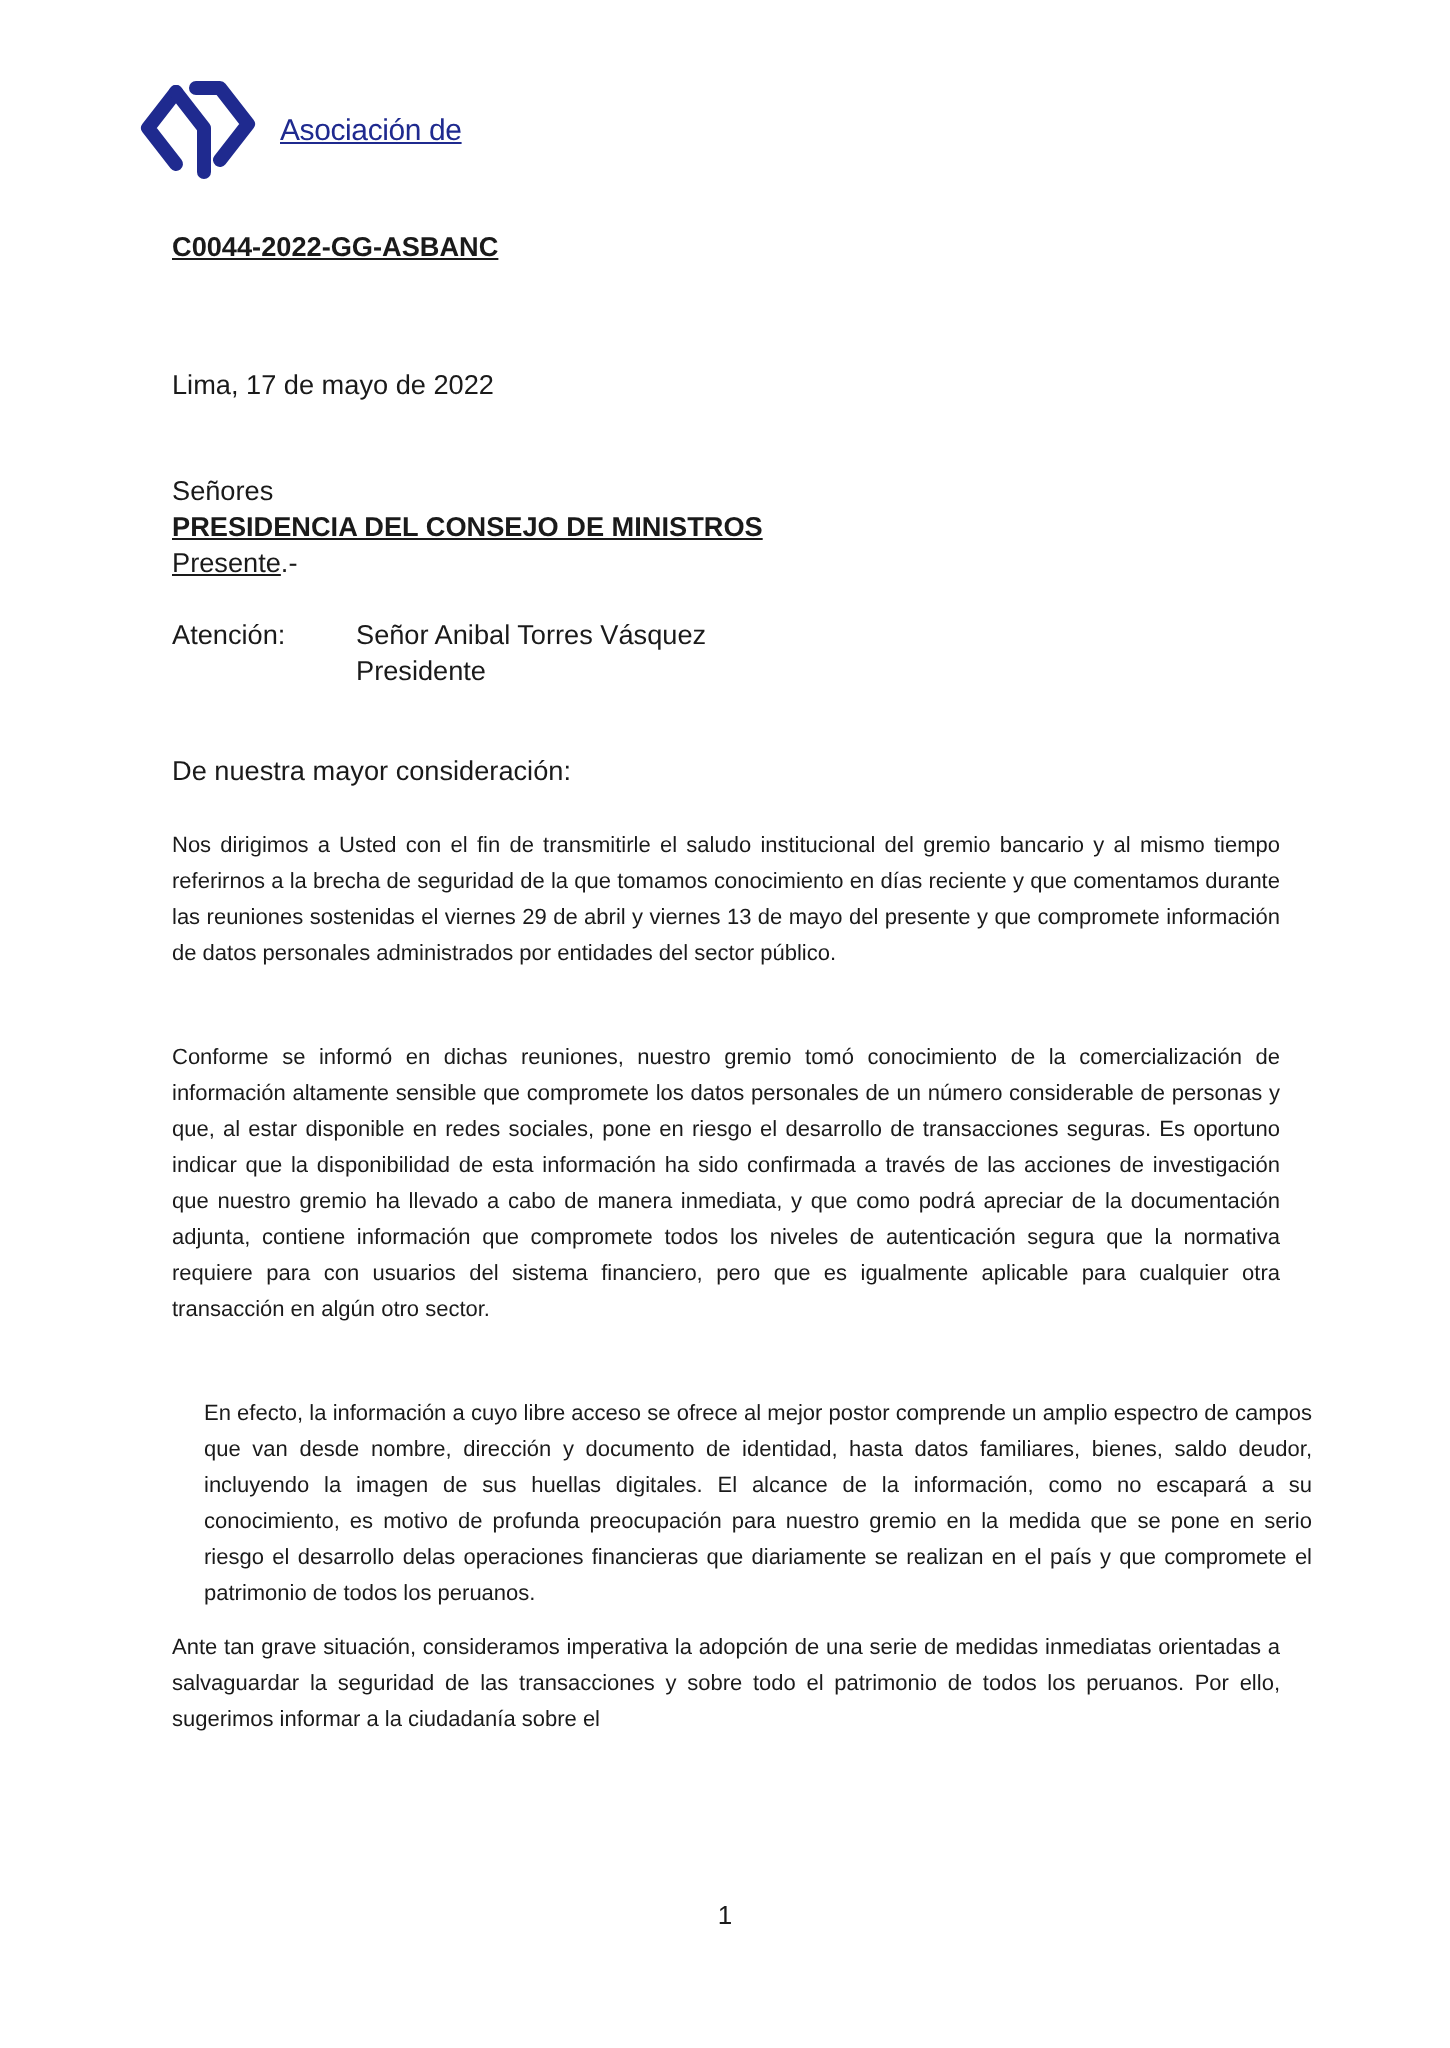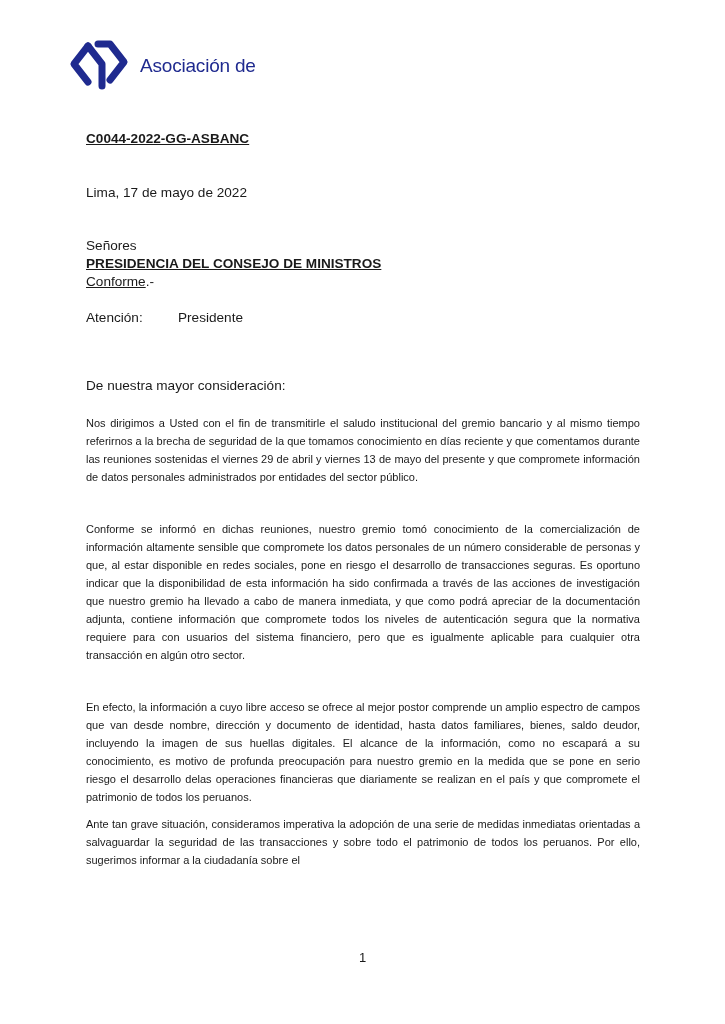--- a/index.html
+++ b/index.html
@@ -1,36 +1,36 @@
 <!DOCTYPE html>
 <html><head>
 <meta charset="utf-8">
 <style>
   html, body { margin: 0; padding: 0; background: #ffffff; }
   body { width: 725px; height: 1024px; position: relative; overflow: hidden;
          font-family: "Liberation Sans", sans-serif; color: #1a1a1a; }
   .logo { position: absolute; left: 68px; top: 38px; display: flex; align-items: center; }
   .logo svg { width: 62px; height: 56px; }
   .logo-text { margin-left: 10px; color: #1f2a8f; font-family: "Liberation Sans", sans-serif;
-               font-size: 19px; line-height: 22px; font-weight: normal; letter-spacing: -0.2px; }
+               font-size: 15px; line-height: 22px; font-weight: normal; letter-spacing: -0.2px; text-decoration: underline; }
   .logo-text div { white-space: nowrap; }
   .abs { position: absolute; left: 86px; font-size: 13.6px; line-height: 18px; }
-  .ref { top: 130px; font-weight: bold; text-decoration: underline; }
+  .ref { top: 115px; font-weight: bold; text-decoration: underline; }
   .date { top: 184px; }
   .addr { top: 237px; }
   .addr .bold { font-weight: bold; text-decoration: underline; }
   .addr .u { text-decoration: underline; }
   .attn { top: 309px; display: flex; justify-content: space-between; }
   .attn .label { width: 92px; }
   .greet { top: 377px; }
   .para { position: absolute; left: 86px; width: 554px; font-size: 11px; line-height: 18px;
           text-align: justify; margin: 0; }
   .p1 { top: 414px; }
   .p2 { top: 520px; }
-  .p3 { top: 698px; }
+  .p3 { top: 698px; margin-left: 16px; }
   .p4 { top: 815px; }
   .pagenum { position: absolute; top: 950px; left: 0; width: 725px; text-align: center; font-size: 13px; }
 </style>
 </head>
 <body>
 
 <div class="logo">
   <svg viewBox="0 0 62 56">
     <g fill="none" stroke="#1f2a8f" stroke-width="7" stroke-linejoin="round" stroke-linecap="round">
       <path d="M20 8 L6 26 L20 44"></path>
@@ -43,26 +43,27 @@
   </div>
 </div>
 
 <div class="abs ref">C0044-2022-GG-ASBANC</div>
 
 <div class="abs date">Lima, 17 de mayo de 2022</div>
 
 <div class="abs addr">
   <div>Señores</div>
   <div class="bold">PRESIDENCIA DEL CONSEJO DE MINISTROS</div>
-  <div><span class="u">Conforme</span><span>.-</span></div>
+  <div><span class="u">Presente</span><span>.-</span></div>
 </div>
 
 <div class="abs attn">
   <div class="label">Atención:</div>
   <div>
+    <div>Señor Anibal Torres Vásquez</div>
     <div>Presidente</div>
   </div>
 </div>
 
 <div class="abs greet">De nuestra mayor consideración:</div>
 
 <p class="para p1">Nos dirigimos a Usted con el fin de transmitirle el saludo institucional del gremio bancario y al mismo tiempo referirnos a la brecha de seguridad de la que tomamos conocimiento en días reciente y que comentamos durante las reuniones sostenidas el viernes 29 de abril y viernes 13 de mayo del presente y que compromete información de datos personales administrados por entidades del sector público.</p>
 <p class="para p2">Conforme se informó en dichas reuniones, nuestro gremio tomó conocimiento de la comercialización de información altamente sensible que compromete los datos personales de un número considerable de personas y que, al estar disponible en redes sociales, pone en riesgo el desarrollo de transacciones seguras. Es oportuno indicar que la disponibilidad de esta información ha sido confirmada a través de las acciones de investigación que nuestro gremio ha llevado a cabo de manera inmediata, y que como podrá apreciar de la documentación adjunta, contiene información que compromete todos los niveles de autenticación segura que la normativa requiere para con usuarios del sistema financiero, pero que es igualmente aplicable para cualquier otra transacción en algún otro sector.</p>
 <p class="para p3">En efecto, la información a cuyo libre acceso se ofrece al mejor postor comprende un amplio espectro de campos que van desde nombre, dirección y documento de identidad, hasta datos familiares, bienes, saldo deudor, incluyendo la imagen de sus huellas digitales. El alcance de la información, como no escapará a su conocimiento, es motivo de profunda preocupación para nuestro gremio en la medida que se pone en serio riesgo el desarrollo delas operaciones financieras que diariamente se realizan en el país y que compromete el patrimonio de todos los peruanos.</p>
 <p class="para p4">Ante tan grave situación, consideramos imperativa la adopción de una serie de medidas inmediatas orientadas a salvaguardar la seguridad de las transacciones y sobre todo el patrimonio de todos los peruanos.  Por ello,  sugerimos informar  a la ciudadanía  sobre  el</p>

